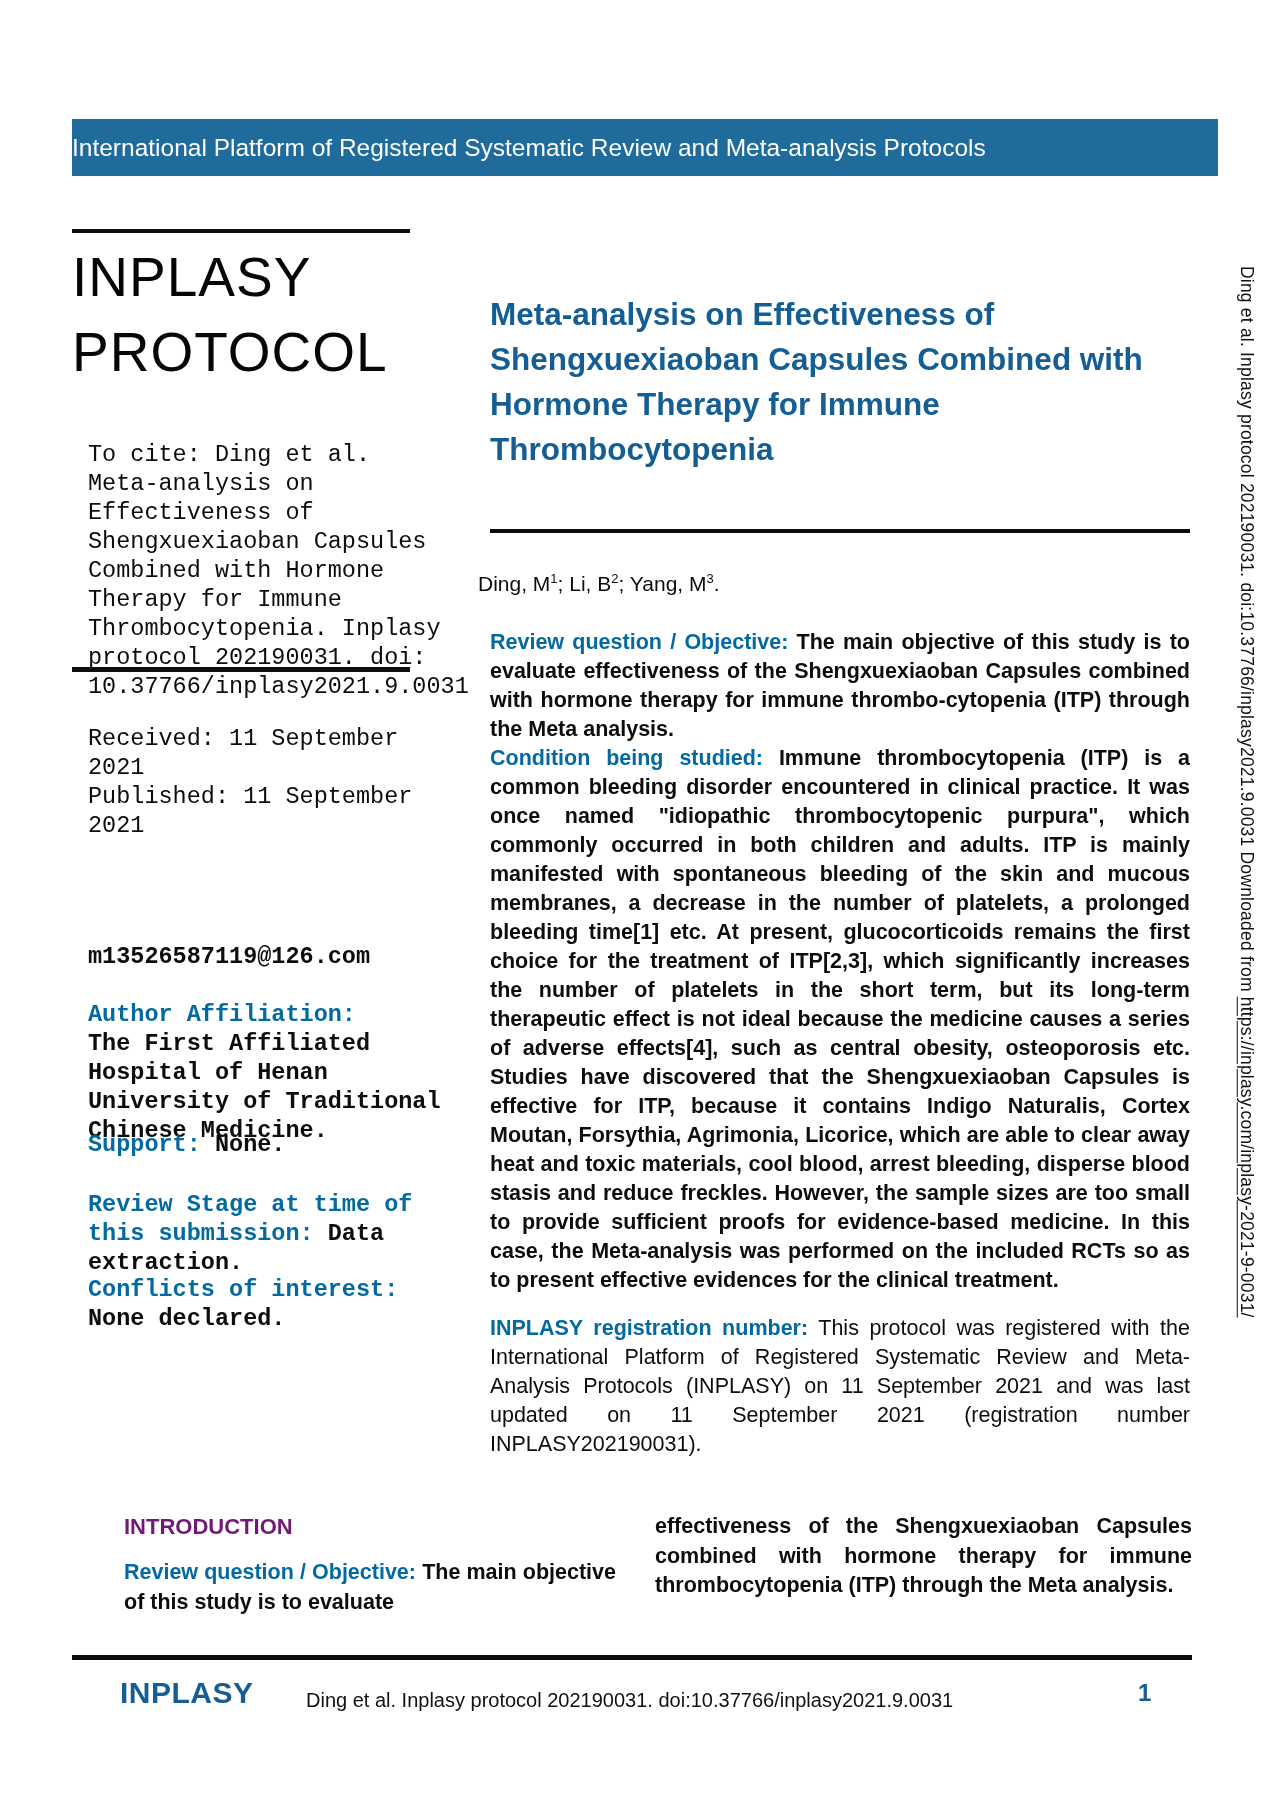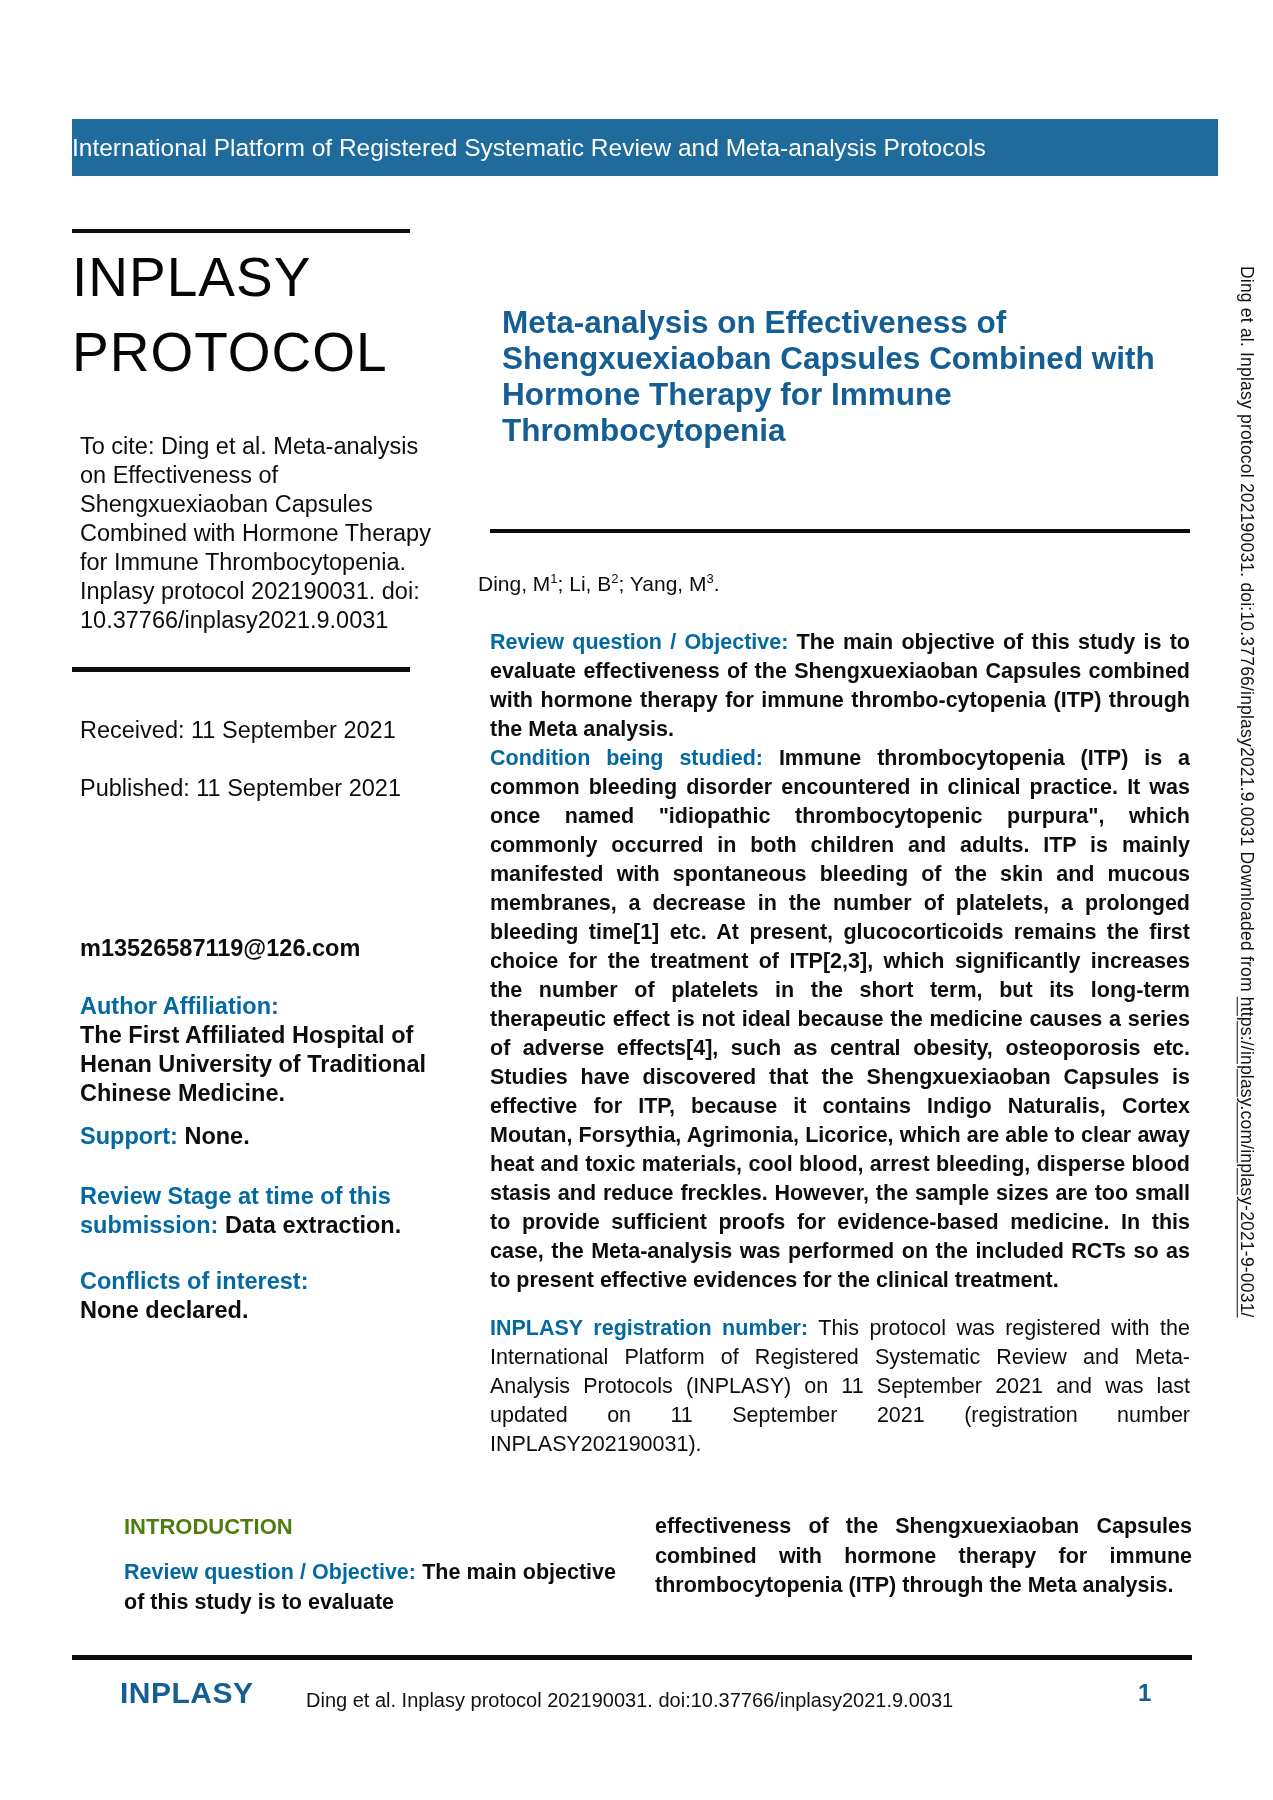--- a/index.html
+++ b/index.html
@@ -11,38 +11,38 @@
 
   .rule{position:absolute;background:#0d0d0d;}
   .rule-left-top{left:72px;top:229px;width:338px;height:4px;}
   .rule-left-mid{left:72px;top:667px;width:338px;height:5px;}
   .rule-title{left:490px;top:529px;width:700px;height:4px;}
   .rule-footer{left:72px;top:1655px;width:1120px;height:5px;}
 
   .masthead{position:absolute;left:72px;top:240px;margin:0;font-size:55px;line-height:75px;
             font-weight:400;letter-spacing:1px;color:#060606;white-space:pre-line;}
 
-  .side{position:absolute;left:72px;width:362px;margin:8px;font-size:23.5px;line-height:29px;}
+  .side{position:absolute;left:72px;width:362px;margin:16px;font-size:23.5px;line-height:29px;font-family:Liberation Mono, monospace;}
   .cite{top:424px;}
   .b{font-weight:bold;}
   .blue{color:#0369a1;font-weight:bold;}
 
-  .title{position:absolute;left:490px;top:292px;width:706px;margin:12px;
-         font-size:31.5px;line-height:36px;color:#155e93;font-weight:bold;}
+  .title{position:absolute;left:490px;top:292px;width:706px;margin:0;
+         font-size:31.5px;line-height:45px;color:#155e93;font-weight:bold;}
   .authors{position:absolute;left:462px;top:556px;margin:16px;font-size:21px;}
   .authors sup{font-size:13px;line-height:0;}
 
   .bodycol{position:absolute;left:490px;top:628px;width:700px;
            font-size:21.5px;line-height:29px;text-align:justify;}
   .bodycol p{margin:0;}
   .bodycol p.bb{font-weight:bold;}
   .bodycol p.reg{margin-top:19px;font-weight:normal;}
 
   .introhead{position:absolute;left:124px;top:1514px;margin:0;font-size:22px;
-             font-weight:bold;color:#4d7c0f;}
+             font-weight:bold;color:#701a75;}
   .introleft{position:absolute;left:124px;top:1558px;width:492px;margin:0;
              font-size:21.5px;line-height:29.5px;font-weight:bold;text-align:justify;}
   .introright{position:absolute;left:655px;top:1512px;width:537px;margin:0;
               font-size:21.5px;line-height:29.5px;font-weight:bold;text-align:justify;}
 
   .footer-logo{position:absolute;left:120px;top:1676px;font-size:30px;font-weight:bold;
                color:#155e93;letter-spacing:.5px;}
   .footer-cite{position:absolute;left:306px;top:1689px;font-size:20px;color:#111111;}
   .pagenum{position:absolute;left:1138px;top:1679px;font-size:24px;font-weight:bold;color:#155e93;}
 

